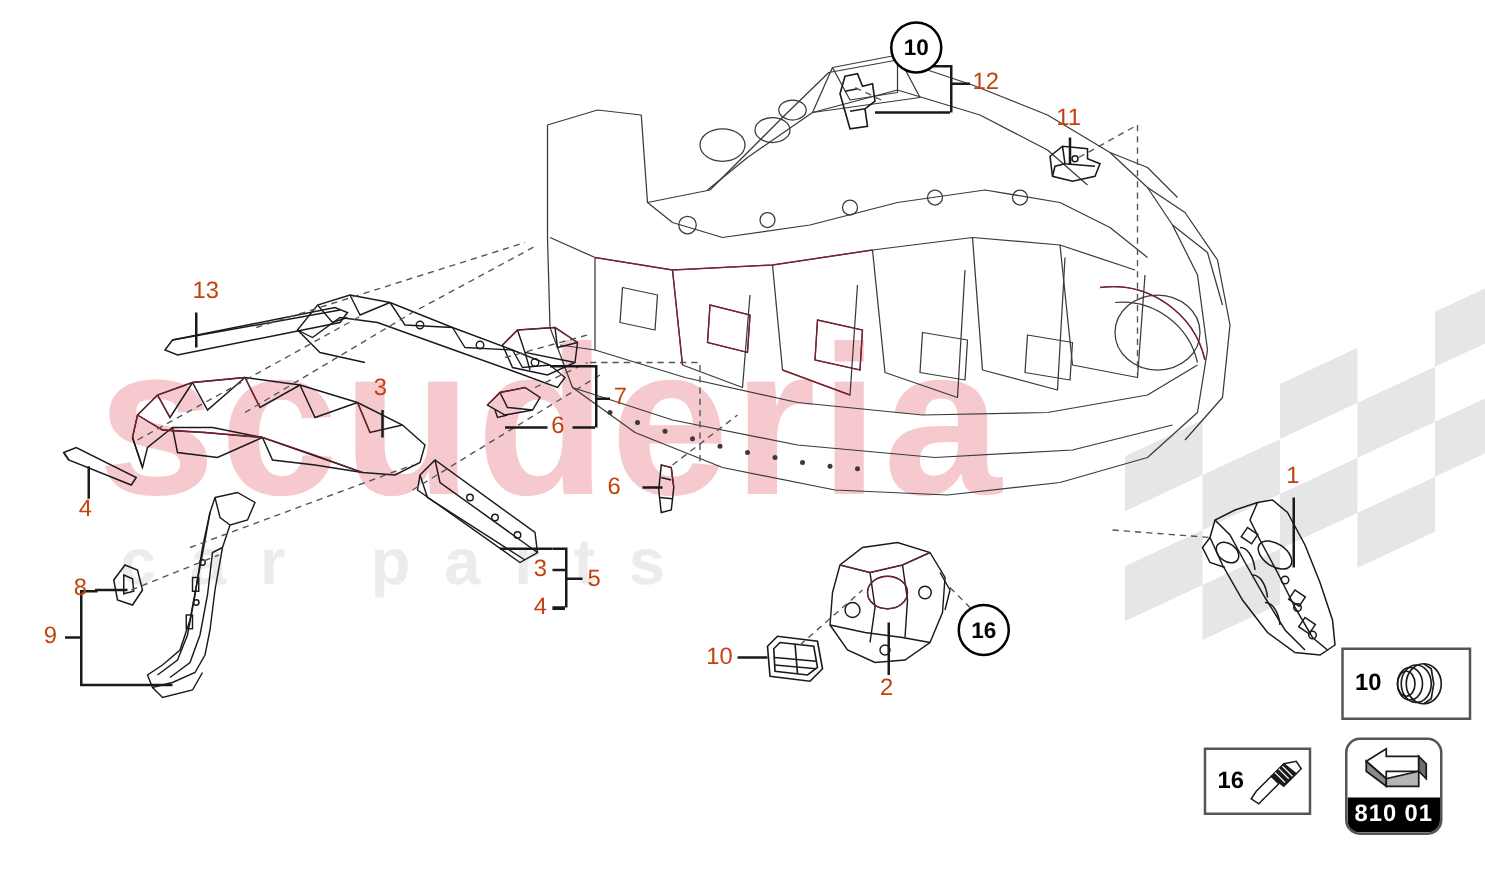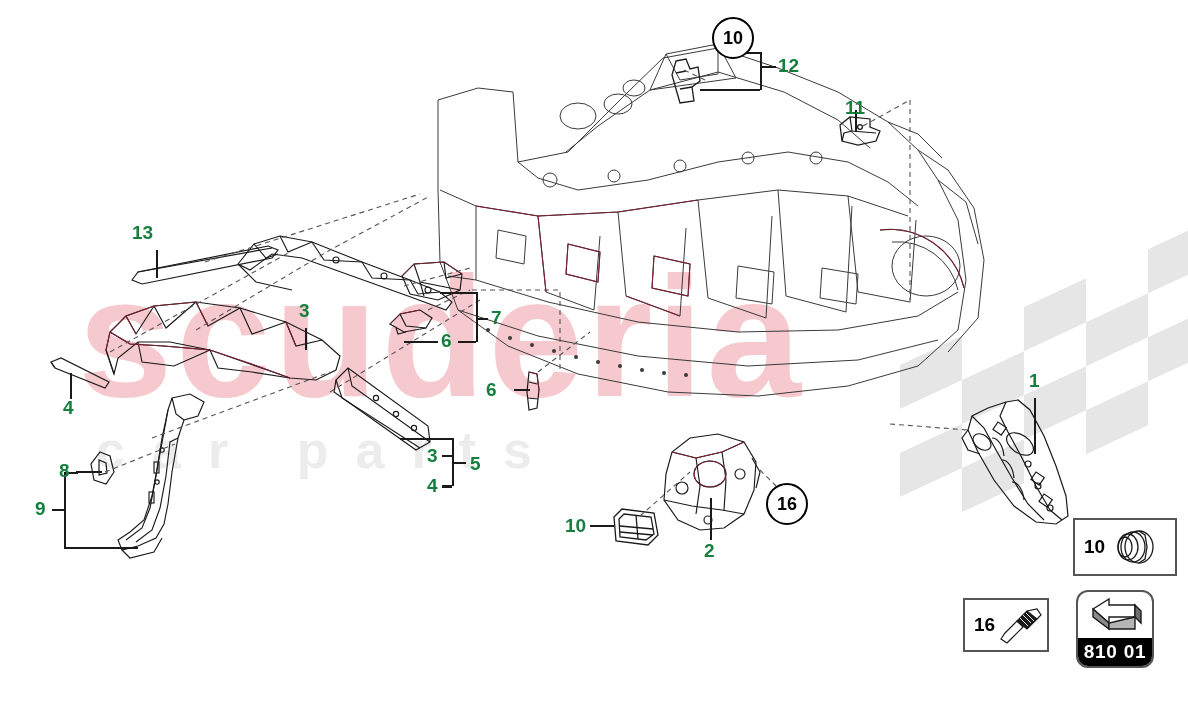--- a/index.html
+++ b/index.html
@@ -8,21 +8,21 @@
   #stage{position:relative;width:1188px;height:707px;background:#ffffff;}
 
   
   .wm-flag{position:absolute;pointer-events:none;}
   .wm-text{position:absolute;pointer-events:none;user-select:none;
            font-weight:700;letter-spacing:.02em;white-space:nowrap;}
   .wm-main{font-size:170px;color:#f6c9ce;left:78px;top:252px;line-height:1;}
   .wm-sub{font-size:52px;color:#ececec;left:96px;top:420px;letter-spacing:.52em;}
 
   
-  .num{position:absolute;font-size:19px;font-weight:700;color:#15803d;
+  .num{position:absolute;font-size:19px;font-weight:400;color:#c2410c;
        line-height:1;white-space:nowrap;}
   .circ{position:absolute;width:38px;height:38px;border:2.5px solid #000;
         border-radius:50%;background:#fff;
         display:flex;align-items:center;justify-content:center;
         font-size:18px;font-weight:700;color:#000;}
 
   
   .ldr{position:absolute;background:#1a1a1a;}
   .ldr.h{height:1.6px;}
   .ldr.v{width:1.6px;}
@@ -393,23 +393,23 @@
   <div class="num" style="left:704px;top:541px;">2</div>
   <div class="num" style="left:299px;top:301px;">3</div>
   <div class="num" style="left:427px;top:446px;">3</div>
   <div class="num" style="left:63px;top:398px;">4</div>
   <div class="num" style="left:427px;top:476px;">4</div>
   <div class="num" style="left:470px;top:454px;">5</div>
   <div class="num" style="left:441px;top:331px;">6</div>
   <div class="num" style="left:491px;top:308px;">7</div>
   <div class="num" style="left:59px;top:461px;">8</div>
   <div class="num" style="left:35px;top:499px;">9</div>
-  <div class="num" style="left:845px;top:98px;">11</div>
+  <div class="num" style="left:845px;top:85px;">11</div>
   <div class="num" style="left:778px;top:56px;">12</div>
-  <div class="num" style="left:132px;top:223px;">13</div>
+  <div class="num" style="left:154px;top:223px;">13</div>
   <div class="num" style="left:486px;top:380px;">6</div>
   <div class="num" style="left:565px;top:516px;">10</div>
 
   <div class="circ" style="left:712px;top:17px;">10</div>
   <div class="circ" style="left:766px;top:483px;">16</div>
 
   <div class="lgbox" style="left:1073px;top:518px;width:100px;height:54px;">
     <span class="lgnum">10</span>
     <svg width="52" height="44" viewBox="0 0 52 44" style="margin-left:4px;">
       <g fill="none" stroke="#1a1a1a" stroke-width="1.3">

